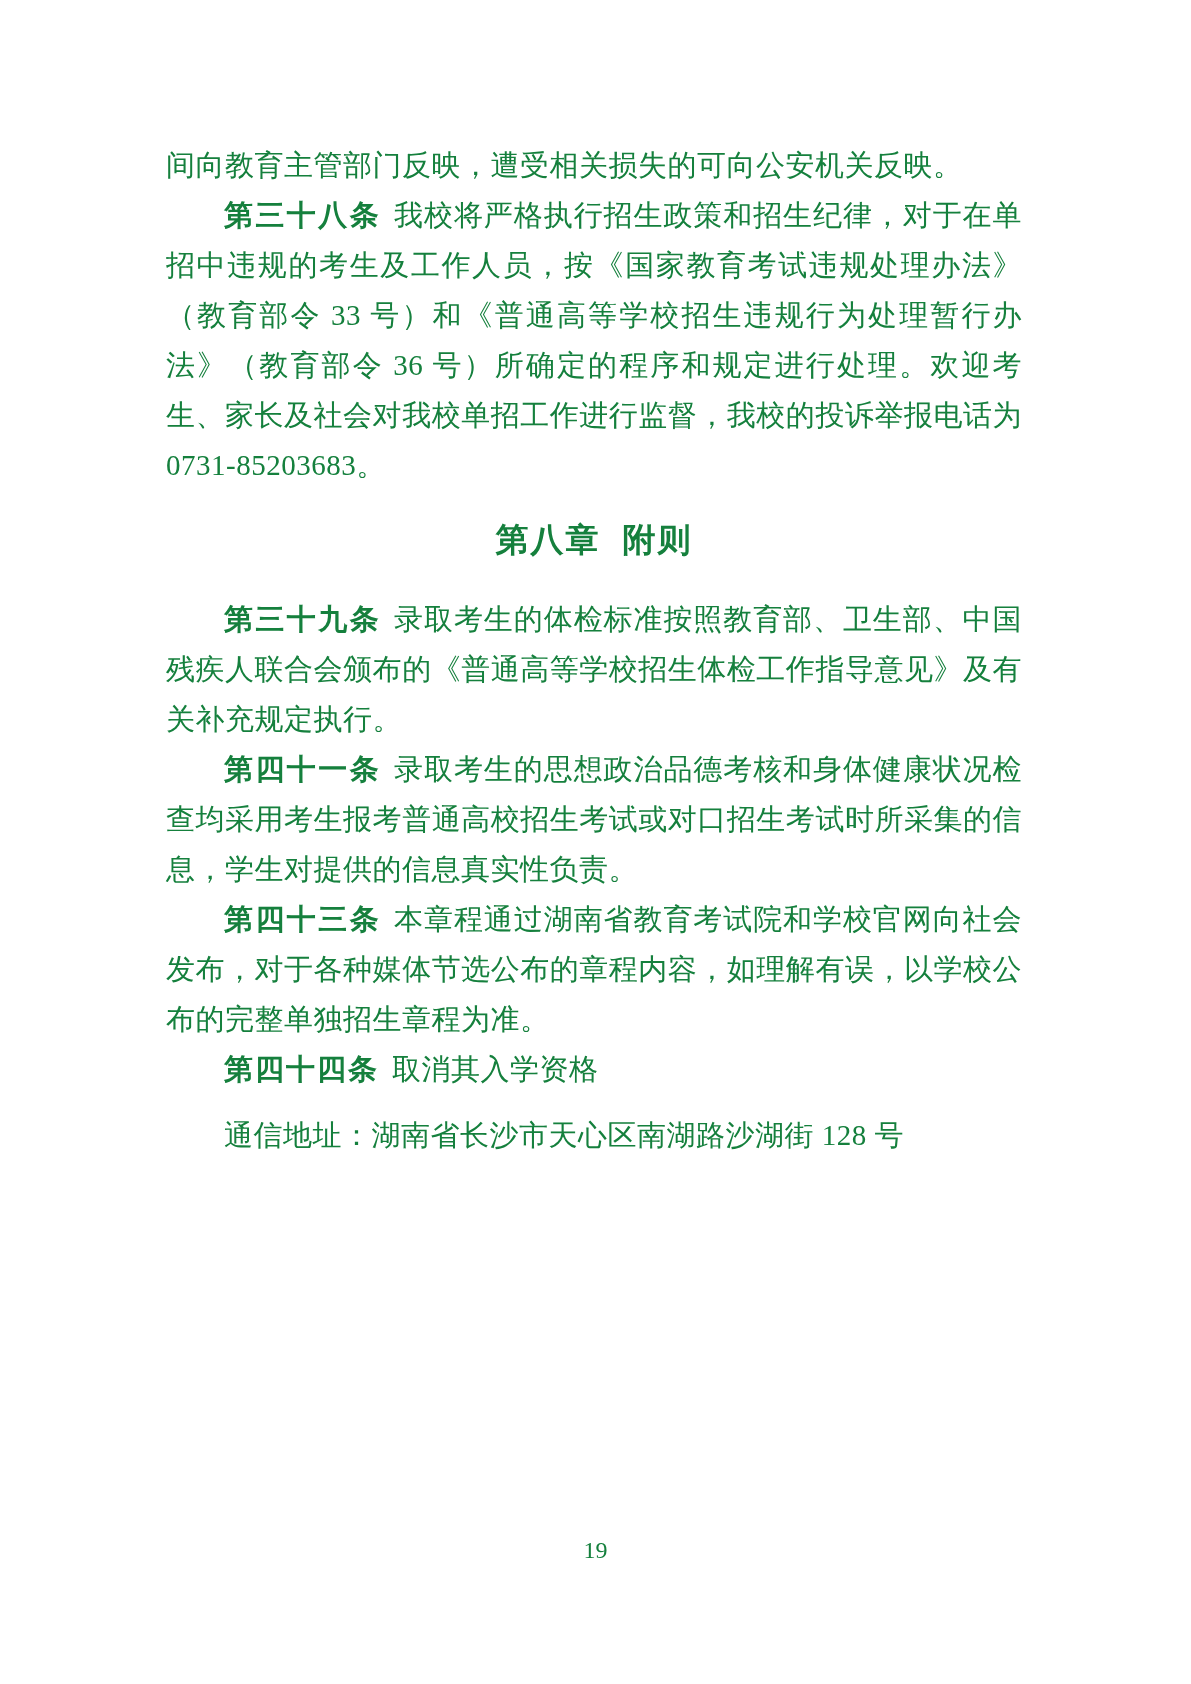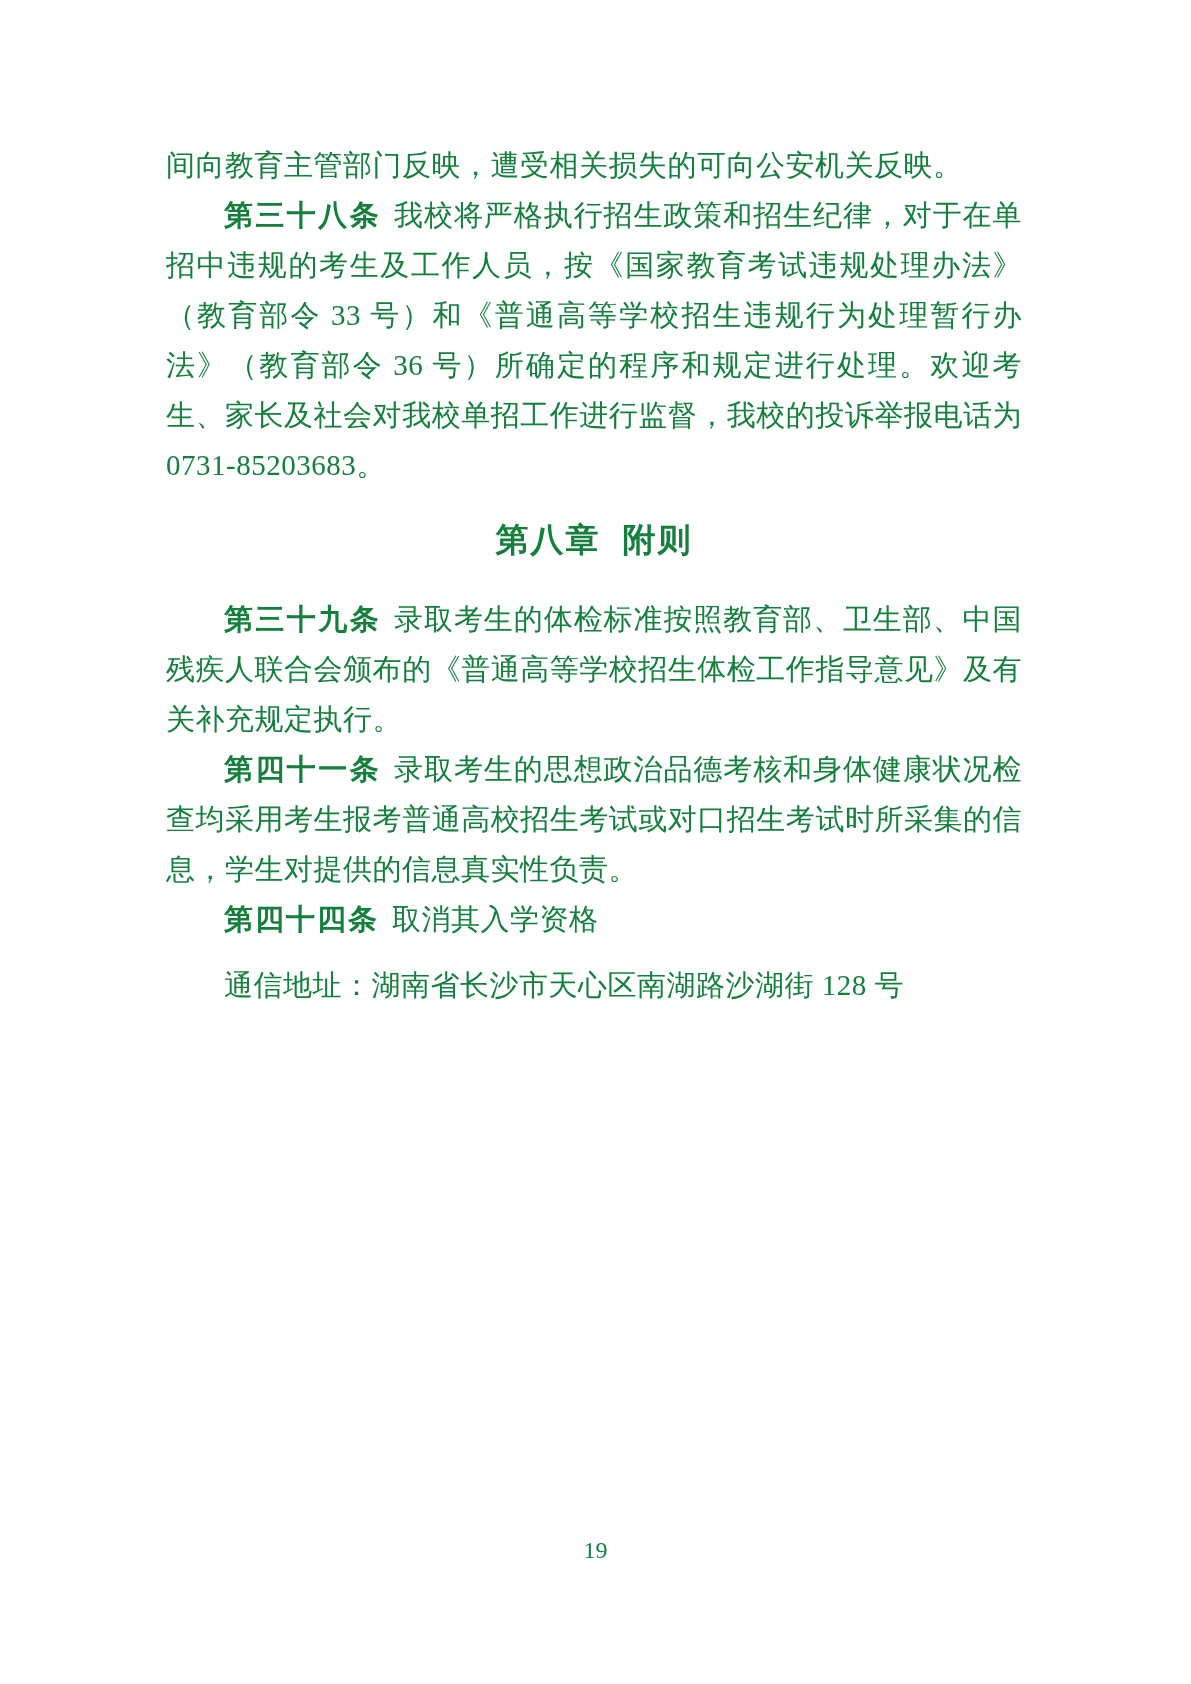--- a/index.html
+++ b/index.html
@@ -73,20 +73,21 @@
     <p class="para indent"><span class="article-label">第三十八条</span><span>我校将严格执行招生政策和招生纪律，对于在单招中违规的考生及工作人员，按《国家教育考试违规处理办法》（教育部令 33 号）和《普通高等学校招生违规行为处理暂行办法》（教育部令 36 号）所确定的程序和规定进行处理。欢迎考生、家长及社会对我校单招工作进行监督，我校的投诉举报电话为 0731-85203683。</span></p>
 
     <h2 class="chapter-heading">第八章 附则</h2>
 
 
     <p class="para indent"><span class="article-label">第三十九条</span><span>录取考生的体检标准按照教育部、卫生部、中国残疾人联合会颁布的《普通高等学校招生体检工作指导意见》及有关补充规定执行。</span></p>
 
     <p class="para indent"><span class="article-label">第四十一条</span><span>录取考生的思想政治品德考核和身体健康状况检查均采用考生报考普通高校招生考试或对口招生考试时所采集的信息，学生对提供的信息真实性负责。</span></p>
 
 
+    <p class="para indent"><span class="article-label">第四十三条</span><span>本章程通过湖南省教育考试院和学校官网向社会发布，对于各种媒体节选公布的章程内容，如理解有误，以学校公布的完整单独招生章程为准。</span></p>
 
     <p class="para indent"><span class="article-label">第四十四条</span><span>取消其入学资格</span></p>
 
     <p class="para indent address-line"><span>通信地址：湖南省长沙市天心区南湖路沙湖街 128 号</span></p>
 
   </div>
 
   <div class="page-number">19</div>
 </div>
 

